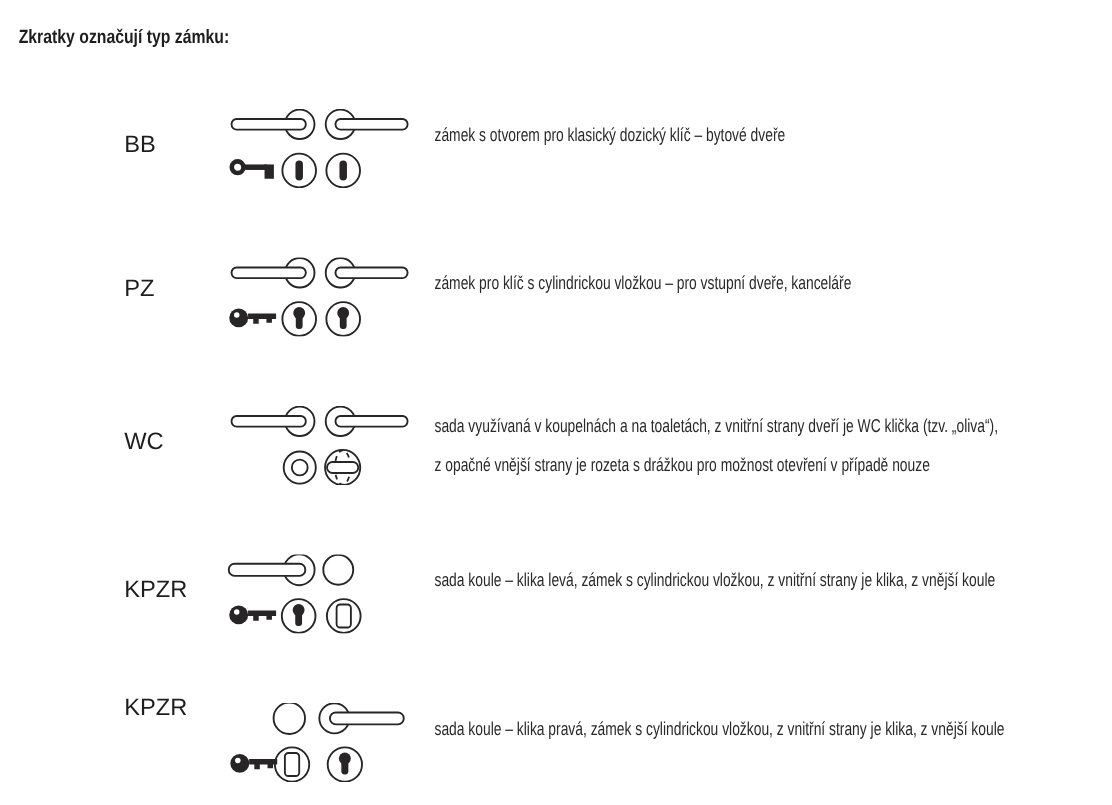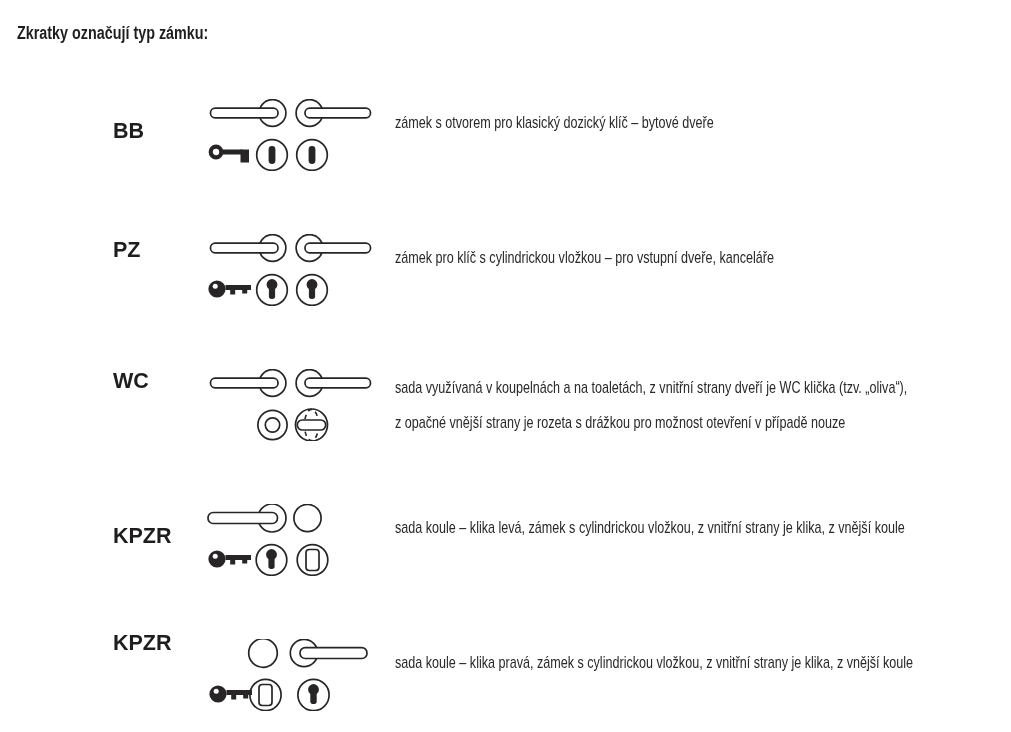--- a/index.html
+++ b/index.html
@@ -24,21 +24,21 @@
     white-space: nowrap;
     transform: scaleX(0.82);
     transform-origin: 0 0;
     color: #1f1d1d;
   }
   .row { position: absolute; left: 0; width: 1011px; height: 0; }
   .lock-code {
     position: absolute;
     left: 113px;
     font-size: 21.5px;
-    font-weight: bold;
+    font-weight: normal;
     line-height: 21px;
     white-space: nowrap;
     color: #1f1d1d;
     text-align: right;
   }
   .hardware { position: absolute; left: 205px; width: 170px; height: 72px; }
   .desc {
     position: absolute;
     left: 395px;
     font-size: 17px;
@@ -79,21 +79,21 @@
       <rect x="16.5" y="50.5" width="21" height="5" fill="#272525"></rect>
       <rect x="35.5" y="50.5" width="8.5" height="13" fill="#272525"></rect>
     </g>
   </svg>
   <div class="desc" style="top:105px">
     <span>zámek s otvorem pro klasický dozický klíč – bytové dveře</span>
   </div>
 </div>
 
 <div class="row">
-  <div class="lock-code" style="top:240px">PZ</div>
+  <div class="lock-code" style="top:252px">PZ</div>
   <svg class="hardware" style="top:234px" viewBox="0 0 170 72">
     <g stroke="#272525" stroke-width="1.7" fill="#ffffff">
       <g>
         <circle cx="67.5" cy="14" r="13.4"></circle>
         <rect x="5.5" y="9.2" width="67.5" height="9.6" rx="4.6"></rect>
       </g>
       <g>
         <circle cx="104.5" cy="14" r="13.4"></circle>
         <rect x="100" y="9.2" width="65.5" height="9.6" rx="4.6"></rect>
       </g>
@@ -111,21 +111,21 @@
       <circle cx="10.2" cy="52.3" r="2.5" fill="#ffffff"></circle>
       <path d="M20.5 51 h25.5 v5 h-3.8 v3.4 h-5 v-3.4 h-7 v4.4 h-5 v-4.4 h-4.7 Z"></path>
     </g>
   </svg>
   <div class="desc" style="top:240px">
     <span>zámek pro klíč s cylindrickou vložkou – pro vstupní dveře, kanceláře</span>
   </div>
 </div>
 
 <div class="row">
-  <div class="lock-code" style="top:371px">WC</div>
+  <div class="lock-code" style="top:391px">WC</div>
   <svg class="hardware" style="top:369px" viewBox="0 0 170 72">
     <g stroke="#272525" stroke-width="1.7" fill="#ffffff">
       <g>
         <circle cx="67.5" cy="14" r="13.4"></circle>
         <rect x="5.5" y="9.2" width="67.5" height="9.6" rx="4.6"></rect>
       </g>
       <g>
         <circle cx="104.5" cy="14" r="13.4"></circle>
         <rect x="100" y="9.2" width="65.5" height="9.6" rx="4.6"></rect>
       </g>

